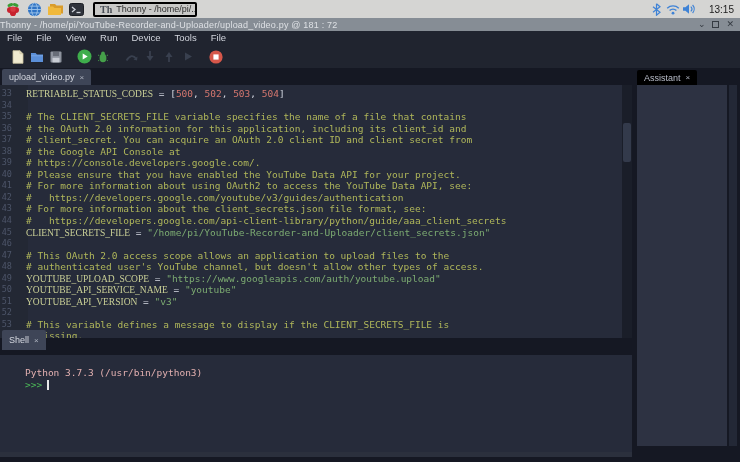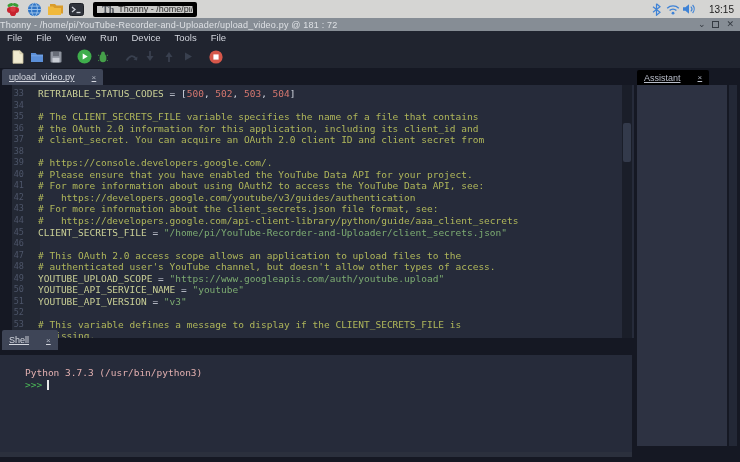--- a/index.html
+++ b/index.html
@@ -10,21 +10,21 @@
     -webkit-font-smoothing:antialiased;
   }
   
   .taskbar {
     position:absolute; left:0; top:0; width:740px; height:18px;
     background:#d5d5d3; display:flex; align-items:center; padding:0 6px 0 4px;
   }
   .launcher { width:18px; height:16px; display:flex; align-items:center; justify-content:center; margin-right:3px; }
   .win-btn {
     margin-left:5px; height:15px; max-width:104px; display:flex; align-items:center; gap:4px;
-    background:#c9c9c7; border:4px solid #000000; border-radius:2px; padding:0 5px;
+    background:#c9c9c7; border:2px solid #000000; border-radius:2px; padding:0 5px;
     font-size:9px; color:#2e2e2e; white-space:nowrap; overflow:hidden;
   }
   .win-btn .th { font-family:"Liberation Serif", serif; font-weight:bold; font-size:10px; color:#4a4f57; }
   .tb-spacer { flex:1; }
   .status-icon { display:flex; align-items:center; justify-content:center; width:16px; height:16px; }
   .clock { font-size:10px; color:#1c1c1c; margin-left:12px; }
   
   .titlebar {
     position:absolute; left:0; top:18px; width:740px; height:13px;
     background:#868d95; display:flex; align-items:center; justify-content:flex-start;
@@ -42,39 +42,39 @@
   
   .toolbar {
     position:absolute; left:0; top:45px; width:740px; height:23px;
     background:#20242f; display:flex; align-items:center; padding-left:9px;
   }
   .tool { display:flex; align-items:center; justify-content:center; width:18px; height:20px; margin-right:1px; }
   .tool.gap { margin-left:9px; }
   
   .workarea { position:absolute; left:0; top:68px; width:740px; height:394px; background:#151823; }
   .tab {
-    position:absolute; display:flex; align-items:center; gap:17px;
+    position:absolute; display:flex; align-items:center; gap:5px;
     background:#3e4557; color:#d5d8e0; font-size:9px; padding:0 7px;
-    border-radius:2px 2px 0 0; white-space:nowrap;text-decoration:underline;
+    border-radius:2px 2px 0 0; white-space:nowrap;
   }
   .tab .tab-close { color:#aeb3bf; font-size:8px; }
   .tab-editor { left:2px; top:1px; height:16px; }
   .tab-assistant { left:637px; top:2px; height:15px; background:#000000; color:#b9bdc9; }
   .tab-shell { left:2px; top:262px; height:20px; }
   .editor {
-    position:absolute; left:12px; top:17px; width:622px; height:253px;
+    position:absolute; left:0; top:17px; width:622px; height:253px;
     background:#262b3a; overflow:hidden;
   }
   .gutter-bg { position:absolute; left:0; top:0; width:28px; height:253px; background:#232834; }
   .code-lines { position:relative; padding-top:3px; }
   .code-line { display:flex; height:11.55px; line-height:11.55px; white-space:pre;
     font-family:"DejaVu Sans Mono", monospace; font-size:9.5px; }
   .ln { flex:none; width:20px; text-align:right; padding-right:8px; color:#4d5569; font-size:8.5px; }
   .code { padding-left:6px; }
-  .t-v { color:#c9cf96; }
+  .t-v { color:#c9cf96;font-family:Liberation Serif, serif; }
   .t-o { color:#d6dae4; }
   .t-n { color:#d4776f; }
   .t-s { color:#7cab71; }
   .t-c { color:#b0b75a; }
   .editor-vscroll { position:absolute; left:622px; top:17px; width:10px; height:253px; background:#1a1e29; }
   .editor-vscroll .thumb { position:absolute; left:1px; top:38px; width:8px; height:39px; background:#333a4b; border-radius:2px; }
   .assistant-panel { position:absolute; left:637px; top:17px; width:90px; height:361px; background:#2d3242; }
   .assistant-vscroll { position:absolute; left:729px; top:17px; width:8px; height:361px; background:#232836; }
   .shell {
     position:absolute; left:0; top:287px; width:632px; height:102px;
@@ -245,21 +245,21 @@
     </div>
 
     <div class="editor">
       <div class="gutter-bg"></div>
       <div class="code-lines">
           <div class="code-line"><span class="ln">33</span><span class="code"><span class="t-v">RETRIABLE_STATUS_CODES</span><span class="t-o"> = [</span><span class="t-n">500</span><span class="t-o">, </span><span class="t-n">502</span><span class="t-o">, </span><span class="t-n">503</span><span class="t-o">, </span><span class="t-n">504</span><span class="t-o">]</span></span></div>
           <div class="code-line"><span class="ln">34</span><span class="code"></span></div>
           <div class="code-line"><span class="ln">35</span><span class="code"><span class="t-c"># The CLIENT_SECRETS_FILE variable specifies the name of a file that contains</span></span></div>
           <div class="code-line"><span class="ln">36</span><span class="code"><span class="t-c"># the OAuth 2.0 information for this application, including its client_id and</span></span></div>
           <div class="code-line"><span class="ln">37</span><span class="code"><span class="t-c"># client_secret. You can acquire an OAuth 2.0 client ID and client secret from</span></span></div>
-          <div class="code-line"><span class="ln">38</span></div>
+          <div class="code-line"><span class="ln">38</span><span class="code"><span class="t-c"># the Google API Console at</span></span></div>
           <div class="code-line"><span class="ln">39</span><span class="code"><span class="t-c"># https://console.developers.google.com/.</span></span></div>
           <div class="code-line"><span class="ln">40</span><span class="code"><span class="t-c"># Please ensure that you have enabled the YouTube Data API for your project.</span></span></div>
           <div class="code-line"><span class="ln">41</span><span class="code"><span class="t-c"># For more information about using OAuth2 to access the YouTube Data API, see:</span></span></div>
           <div class="code-line"><span class="ln">42</span><span class="code"><span class="t-c">#   https://developers.google.com/youtube/v3/guides/authentication</span></span></div>
           <div class="code-line"><span class="ln">43</span><span class="code"><span class="t-c"># For more information about the client_secrets.json file format, see:</span></span></div>
           <div class="code-line"><span class="ln">44</span><span class="code"><span class="t-c">#   https://developers.google.com/api-client-library/python/guide/aaa_client_secrets</span></span></div>
           <div class="code-line"><span class="ln">45</span><span class="code"><span class="t-v">CLIENT_SECRETS_FILE</span><span class="t-o"> = </span><span class="t-s">"/home/pi/YouTube-Recorder-and-Uploader/client_secrets.json"</span></span></div>
           <div class="code-line"><span class="ln">46</span><span class="code"></span></div>
           <div class="code-line"><span class="ln">47</span><span class="code"><span class="t-c"># This OAuth 2.0 access scope allows an application to upload files to the</span></span></div>
           <div class="code-line"><span class="ln">48</span><span class="code"><span class="t-c"># authenticated user's YouTube channel, but doesn't allow other types of access.</span></span></div>

